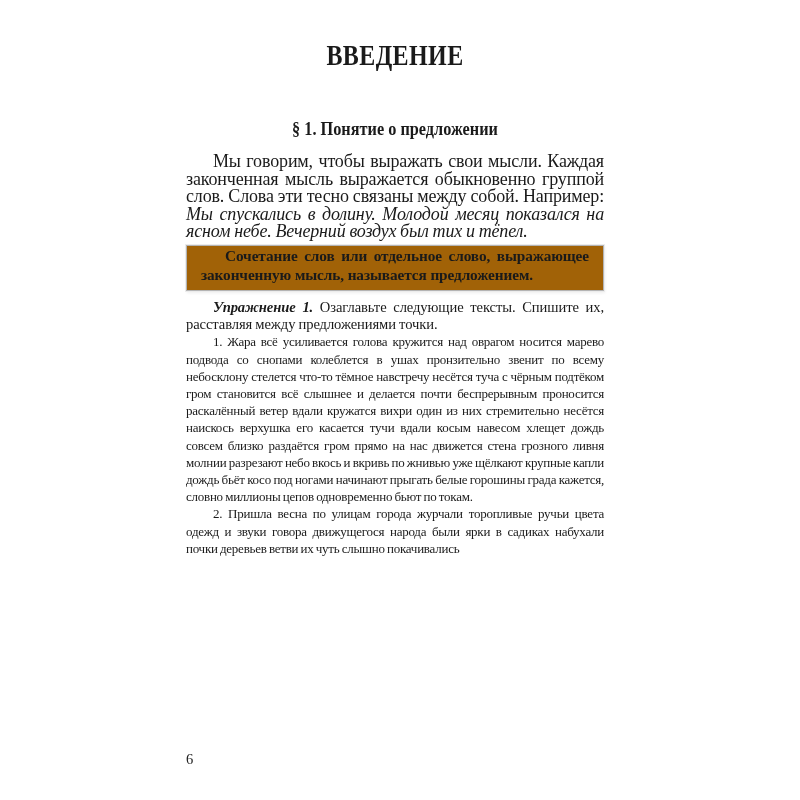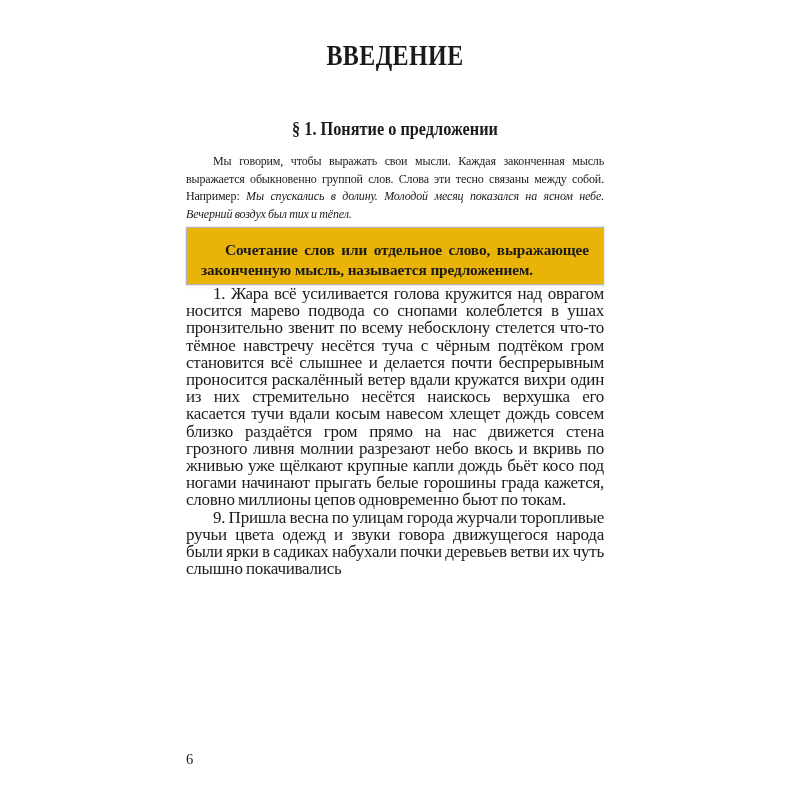--- a/index.html
+++ b/index.html
@@ -40,35 +40,35 @@
     line-height: 21px;
     font-weight: bold;
     transform: scaleX(0.88);
     transform-origin: center;
     white-space: nowrap;
   }
   p.body {
     margin: 0;
     text-align: justify;
     text-indent: 27px;
-    font-size: 12px;
+    font-size: 18px;
     line-height: 17.5px;
     letter-spacing: -0.15px;
     word-spacing: -0.5px;
     -webkit-hyphens: auto;
     hyphens: auto;
   }
   p.first-after-heading { margin-top: 13px; }
   p.body em { font-style: italic; }
   .rule-box {
     margin: 4px 0 0 0;
     border: 1px solid #b4b4b4;
     box-shadow: 0 0 0 1px #ececec, 1px 2px 3px rgba(0,0,0,0.07);
-    background: #eab308;
-    padding: 12px 14px 5px 14px;
+    background: #a16207;
+    padding: 0 14px 5px 14px;
   }
   .rule-box p {
     margin: 0;
     text-align: justify;
     text-indent: 24px;
     font-weight: bold;
     font-size: 15.3px;
     line-height: 19.5px;
     letter-spacing: -0.1px;
   }
@@ -84,21 +84,21 @@
     hyphens: auto;
   }
   .ex-label {
     font-weight: bold;
     font-style: italic;
   }
   p.ex-text {
     margin: 0;
     text-align: justify;
     text-indent: 27px;
-    font-size: 17px;
+    font-size: 13px;
     line-height: 17.2px;
     letter-spacing: -0.25px;
     word-spacing: -0.7px;
     -webkit-hyphens: auto;
     hyphens: auto;
   }
   .page-number {
     position: absolute;
     left: 186px;
     top: 752px;
@@ -120,21 +120,22 @@
     <p class="body first-after-heading"><span>Мы говорим, чтобы выражать свои мысли. Каждая законченная мысль выражается обыкновенно группой слов. Слова эти тесно связаны между собой. Например: </span><em>Мы спускались в долину. Молодой месяц показался на ясном небе. Вечерний воздух был тих и тёпел.</em></p>
 
 
 
     <div class="rule-box">
       <p>Сочетание слов или отдельное слово, выражающее законченную мысль, называется предложением.</p>
     </div>
 
 
 
+    <p class="exercise"><span class="ex-label">Упражнение 1.</span><span> Озаглавьте следующие тексты. Спишите их, расставляя между предложениями точки.</span></p>
 
     <p class="ex-text">1. Жара всё усиливается голова кружится над оврагом носится марево подвода со снопами колеблется в ушах пронзительно звенит по всему небосклону стелется что-то тёмное навстречу несётся туча с чёрным подтёком гром становится всё слышнее и делается почти беспрерывным проносится раскалённый ветер вдали кружатся вихри один из них стремительно несётся наискось верхушка его касается тучи вдали косым навесом хлещет дождь совсем близко раздаётся гром прямо на нас движется стена грозного ливня молнии разрезают небо вкось и вкривь по жнивью уже щёлкают крупные капли дождь бьёт косо под ногами начинают прыгать белые горошины града кажется, словно миллионы цепов одновременно бьют по токам.</p>
 
-    <p class="ex-text">9. Пришла весна по улицам города журчали торопливые ручьи цвета одежд и звуки говора движущегося народа были ярки в садиках набухали почки деревьев ветви их чуть слышно покачивались</p>
+    <p class="ex-text">2. Пришла весна по улицам города журчали торопливые ручьи цвета одежд и звуки говора движущегося народа были ярки в садиках набухали почки деревьев ветви их чуть слышно покачивались</p>
 
   </div>
 
   <div class="page-number">6</div>
 </div>
 
 </body></html>

